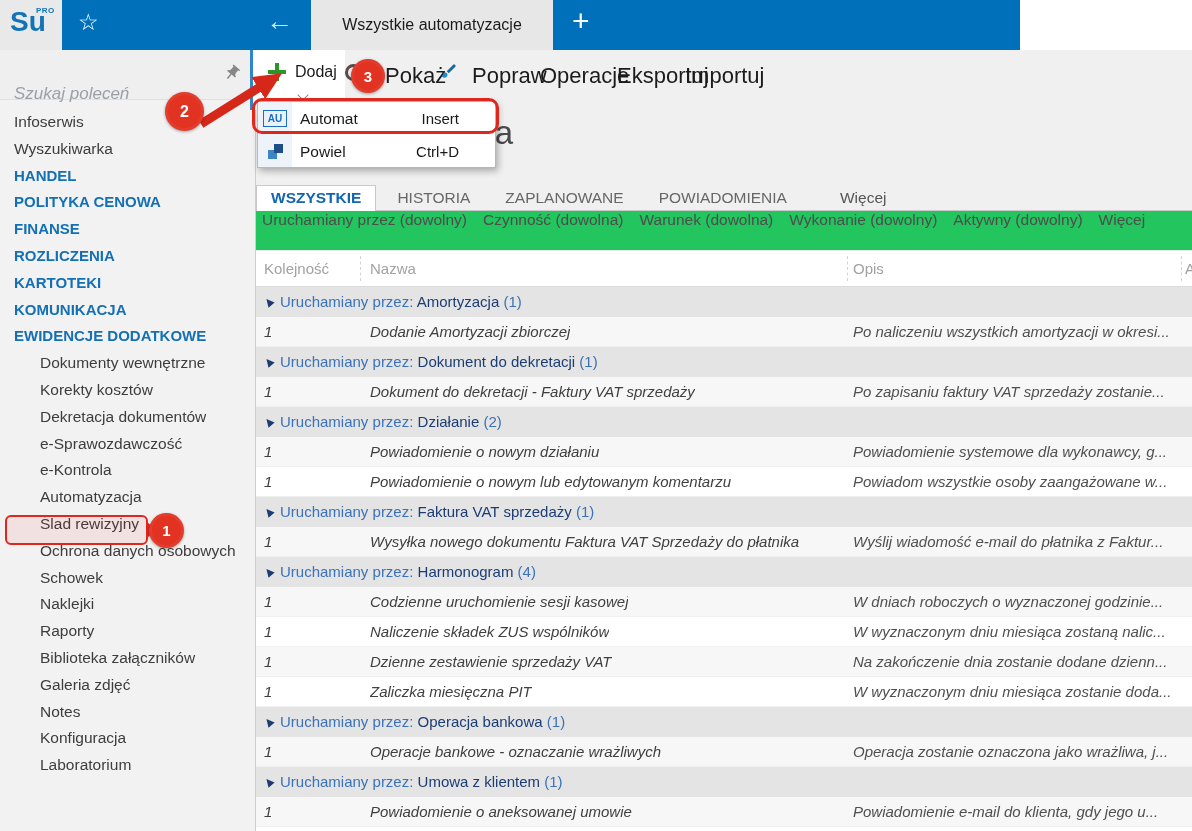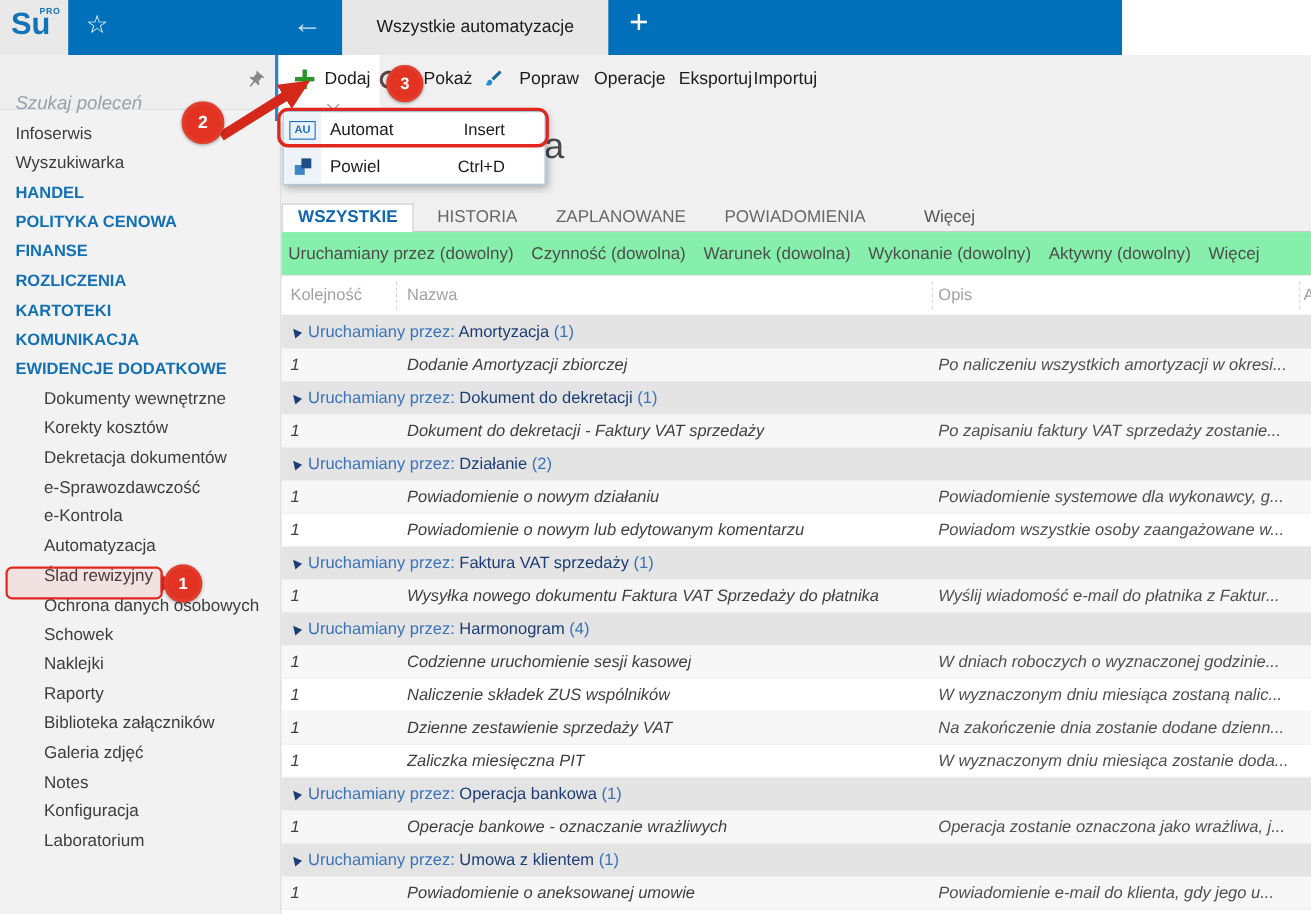--- a/index.html
+++ b/index.html
@@ -33,40 +33,40 @@
   .content{position:absolute;left:256px;top:50px;width:936px;height:781px;background:#fff;}
   .topgray{position:absolute;left:0;top:0;width:936px;height:161px;background:#f0f0f0;}
 
   
   .blue-strip{position:absolute;left:-6px;top:0;width:3px;height:60px;background:#2f86c8;z-index:2;}
   .dodaj-btn{position:absolute;left:-3px;top:0;width:92px;height:60px;background:#fff;z-index:1;}
   .plus-icon{position:absolute;left:15px;top:13px;width:18px;height:18px;}
   .dodaj-label{position:absolute;left:42px;top:13px;font-size:16px;color:#1b1b1b;}
   .chevron{position:absolute;left:46px;top:41px;width:7px;height:7px;
            border-left:1.5px solid #8b8b8b;border-bottom:1.5px solid #8b8b8b;transform:rotate(-45deg);}
-  .tb-label{position:absolute;top:13px;font-size:16px;color:#1b1b1b;white-space:nowrap;}
+  .tb-label{position:absolute;top:13px;font-size:22px;color:#1b1b1b;white-space:nowrap;}
   .magnifier{position:absolute;left:89px;top:14px;width:11px;height:11px;border:3px solid #5c4a4a;border-radius:50%;}
   .magnifier::after{content:"";position:absolute;left:11px;top:11px;width:6px;height:3px;background:#5c4a4a;transform:rotate(45deg);}
   .brush{position:absolute;left:184px;top:12px;width:18px;height:18px;}
 
   
   .page-title{position:absolute;top:64px;right:679px;font-size:33px;font-weight:400;
               color:#4a4a4a;white-space:nowrap;z-index:0;}
 
   
   .ctabs{position:absolute;left:0;top:135px;width:936px;height:26px;border-bottom:1px solid #c9c9c9;
          box-sizing:border-box;display:flex;align-items:stretch;}
   .ctab{padding:0 14px;margin-right:7px;font-size:15.5px;line-height:25px;color:#676767;white-space:nowrap;}
   .ctab.active{background:#fff;border:1px solid #c9c9c9;border-bottom:none;color:#1266b0;
                font-weight:700;margin-bottom:-1px;line-height:24px;}
   .ctab.more{margin-left:18px;color:#555;}
 
   
-  .filters{position:absolute;left:0;top:161px;width:936px;height:40px;background:#86efac;
-           border-bottom:1px solid #e8e8e8;display:flex;align-items:center;gap:16px;
+  .filters{position:absolute;left:0;top:161px;width:936px;height:40px;background:#22c55e;
+           border-bottom:1px solid #e8e8e8;display:flex;align-items:flex-start;gap:16px;
            padding-left:6px;box-sizing:border-box;}
   .filter{font-size:15.5px;color:#4d4d4d;white-space:nowrap;}
 
   
   .thead{position:absolute;left:0;top:201px;width:936px;height:36px;background:#fff;
          border-bottom:1px solid #dcdcdc;box-sizing:border-box;}
   .th{position:absolute;top:0;line-height:35px;font-size:15px;color:#a2a2a2;white-space:nowrap;}
   .th-sep{position:absolute;top:5px;bottom:5px;border-left:1px dashed #d4d4d4;}
 
   

